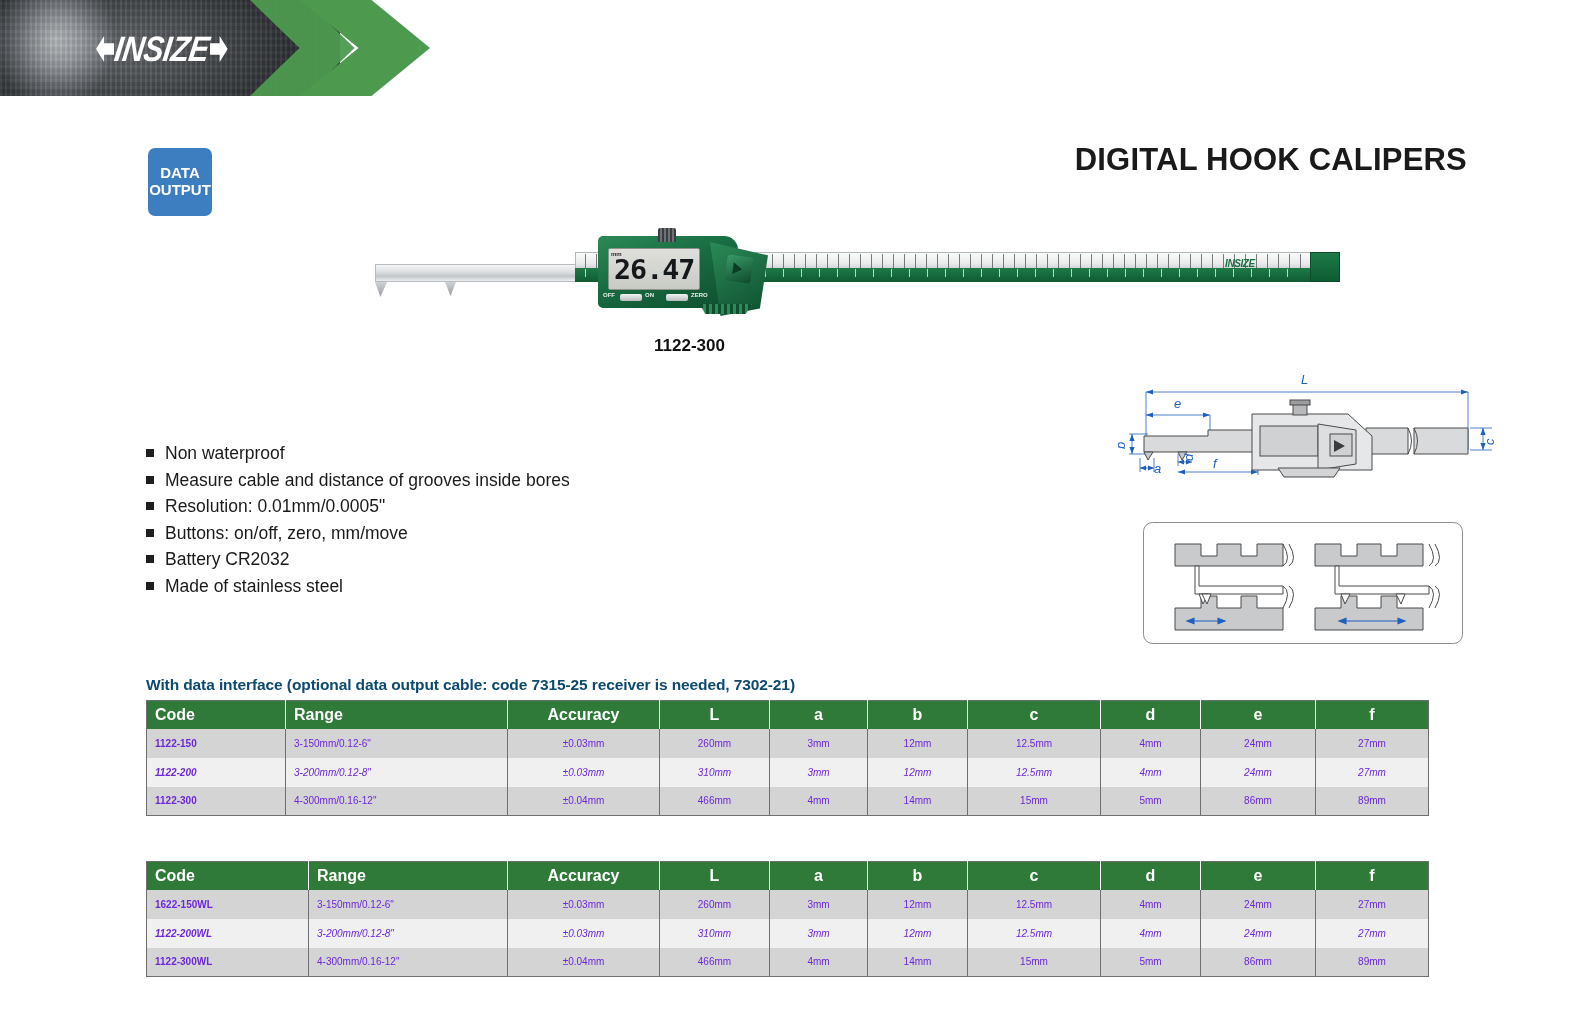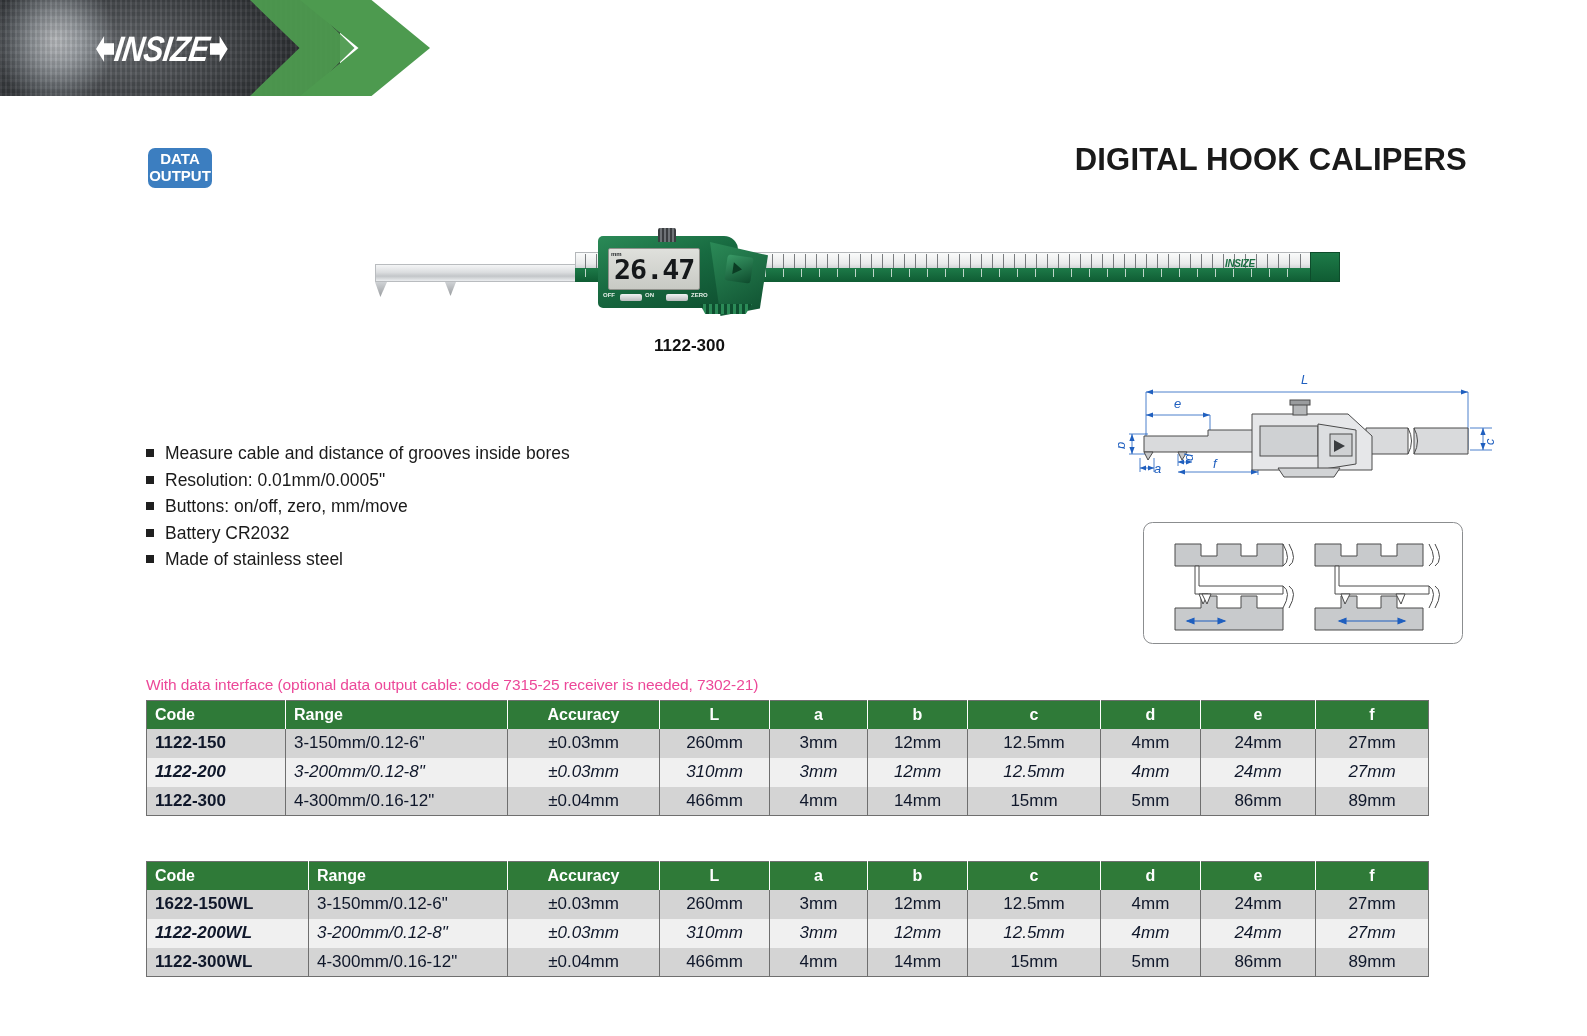--- a/index.html
+++ b/index.html
@@ -88,21 +88,21 @@
     width: 18px; height: 26px;
     background: #ffffff;
     clip-path: polygon(100% 50%, 55% 0, 55% 28%, 0 28%, 0 72%, 55% 72%, 55% 100%);
     flex: 0 0 auto;
   }
 
   
   .badge-data-output {
     position: absolute;
     left: 148px; top: 148px;
-    width: 64px; height: 40px;
+    width: 64px; height: 68px;
     background: #3c7ec0;
     border-radius: 7px;
     color: #ffffff;
     font-weight: 700;
     font-size: 15px;
     line-height: 1.12;
     display: flex;
     flex-direction: column;
     align-items: center;
     justify-content: center;
@@ -310,22 +310,22 @@
   .app-drawing {
     position: absolute;
     left: 1143px; top: 522px;
     width: 320px; height: 122px;
   }
 
   
   .table-block { position: absolute; }
   .table-caption {
     font-size: 15.5px;
-    font-weight: 400;
-    color: #ec4899;
+    font-weight: 700;
+    color: #0c4a6e;
     margin-bottom: 6px;
     letter-spacing: -0.1px;
   }
   table.spec {
     border-collapse: collapse;
     table-layout: fixed;
     border: 1px solid #6f6f6f;
   }
   table.spec th {
     background: #2f7a38;
@@ -333,26 +333,26 @@
     font-size: 16px;
     font-weight: 700;
     height: 28px;
     padding: 0 8px;
     border-right: 1px solid #ffffff;
     border-bottom: none;
   }
   table.spec th:last-child { border-right: none; }
   table.spec th.left { text-align: left; }
   table.spec td {
-    font-size: 17px;
+    font-size: 10px;
     height: 29px;
     padding: 0 8px;
     text-align: center;
     border-right: 1px solid #6f6f6f;
-    color: #0f172a;
+    color: #6d28d9;
   }
   table.spec td:last-child { border-right: none; }
   table.spec td.code {
     text-align: left;
     font-weight: 700;
   }
   table.spec td.range { text-align: left; }
   table.spec tr.odd td  { background: #d4d4d4; }
   table.spec tr.even td { background: #f0f0f0; font-style: italic; }
 
@@ -401,20 +401,24 @@
   <div class="pp-btn" style="left:296px"></div>
   <div class="pp-btn-lbl" style="left:233px">OFF</div>
   <div class="pp-btn-lbl" style="left:275px">ON</div>
   <div class="pp-btn-lbl" style="left:321px">ZERO</div>
   <div class="pp-roller"></div>
   <div class="pp-grip"></div>
 </div>
 <div class="product-code">1122-300</div>
 
 <div class="features">
+  <div class="feature-row">
+    <span class="feature-bullet"></span>
+    <span class="feature-text">Non waterproof</span>
+  </div>
   <div class="feature-row">
     <span class="feature-bullet"></span>
     <span class="feature-text">Measure cable and distance of grooves inside bores</span>
   </div>
   <div class="feature-row">
     <span class="feature-bullet"></span>
     <span class="feature-text">Resolution: 0.01mm/0.0005"</span>
   </div>
   <div class="feature-row">
     <span class="feature-bullet"></span>

